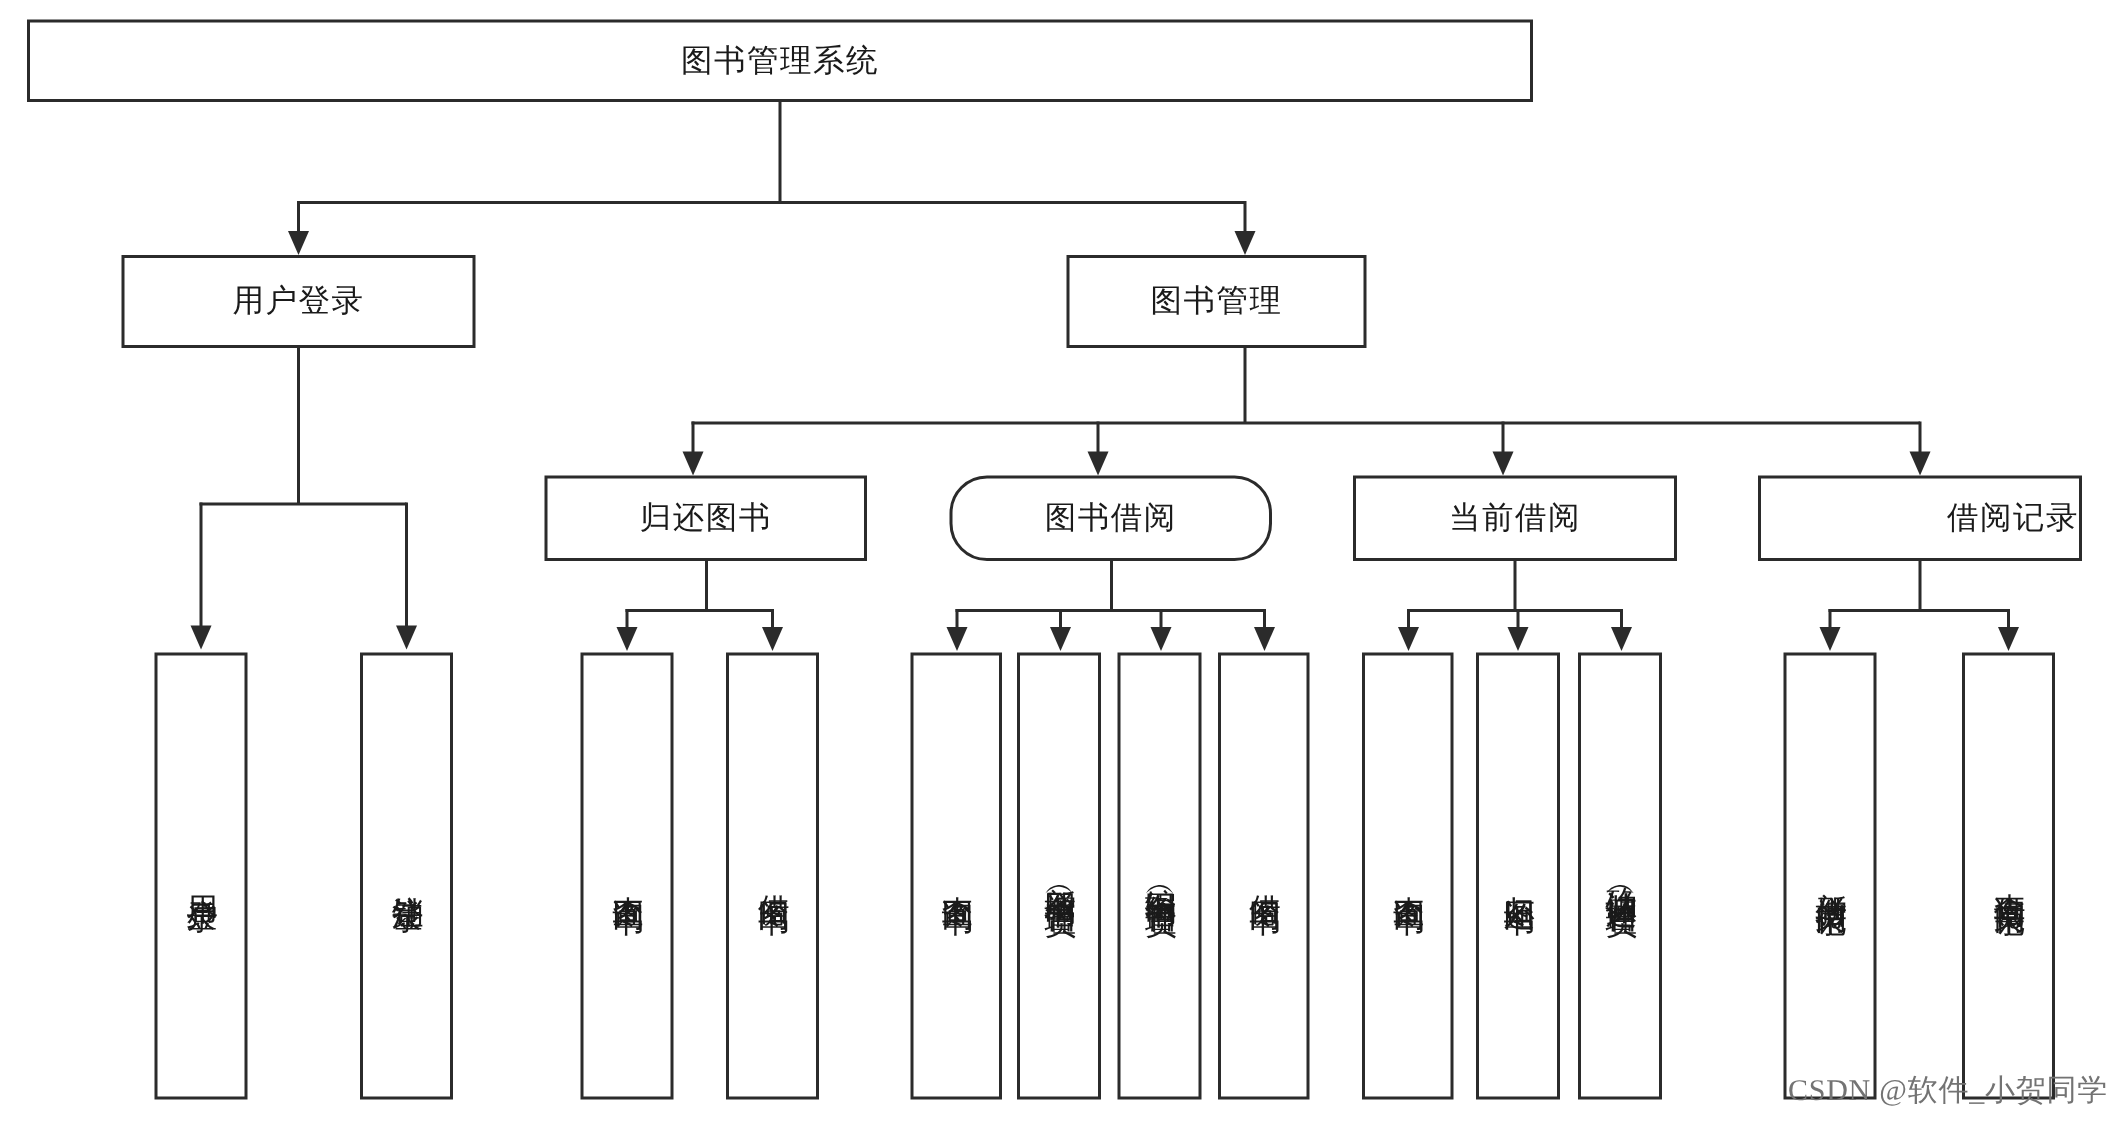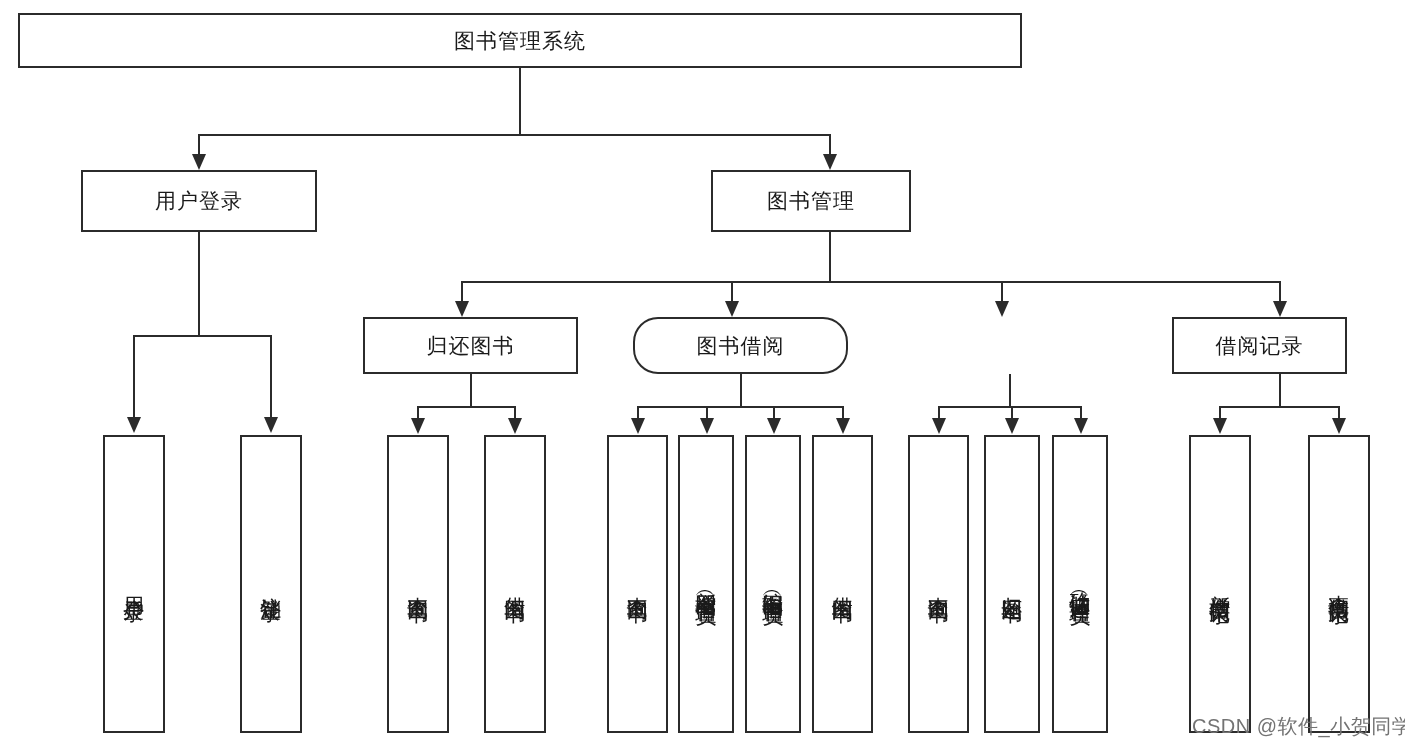--- a/index.html
+++ b/index.html
@@ -6,21 +6,21 @@
   html, body {
     margin: 0;
     padding: 0;
     background: #ffffff;
   }
   #canvas {
     position: relative;
     width: 1405px;
     height: 747px;
     background: #ffffff;
-    font-family: Liberation Sans, sans-serif;
+    font-family: Liberation Serif, serif;
     overflow: hidden;
   }
   
   .node {
     position: absolute;
     box-sizing: border-box;
     background: #ffffff;
     border: 2px solid #2b2b2b;
     display: flex;
     align-items: center;
@@ -149,21 +149,24 @@
   <div class="node horiz" style="left:711px; top:170px; width:200px; height:62px;">
     <span class="label">图书管理</span>
   </div>
 
   <div class="node horiz" style="left:363px; top:317px; width:215px; height:57px;">
     <span class="label">归还图书</span>
   </div>
   <div class="node horiz" style="left:633px; top:317px; width:215px; height:57px;border-radius:25px;">
     <span class="label">图书借阅</span>
   </div>
-  <div class="node horiz" style="left:1172px; top:317px; width:175px; height:57px;">
+  <div class="node horiz" style="left:902px; top:317px; width:216px; height:57px;">
+    <span class="label">当前借阅</span>
+  </div>
+  <div class="node horiz" style="left:1172px; top:317px; width:216px; height:57px;justify-content:flex-end;">
     <span class="label">借阅记录</span>
   </div>
 
   <div class="node vert" style="left:103px; top:435px; width:62px; height:298px;">
     <span class="label">用户登录</span>
   </div>
   <div class="node vert" style="left:240px; top:435px; width:62px; height:298px;">
     <span class="label">注销登录</span>
   </div>
   <div class="node vert" style="left:387px; top:435px; width:62px; height:298px;">

